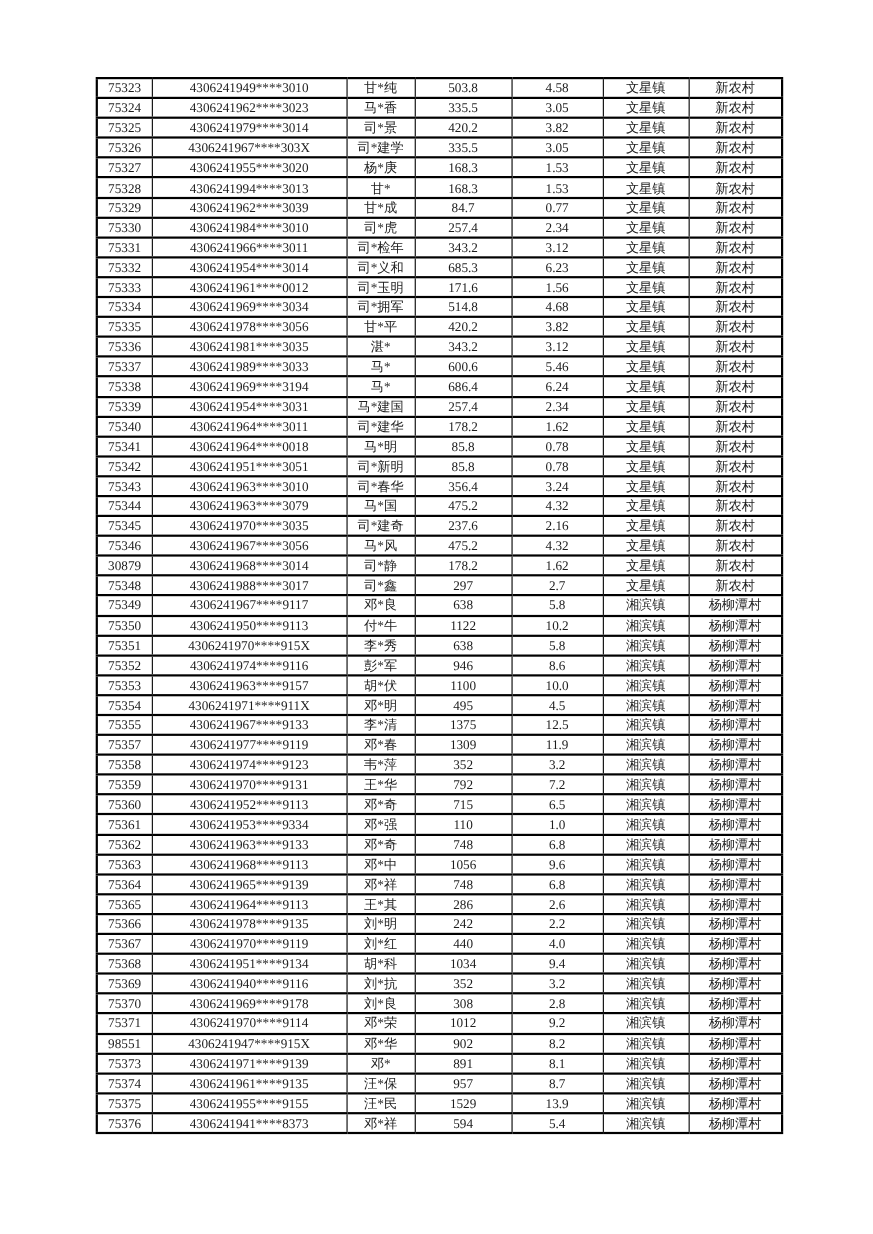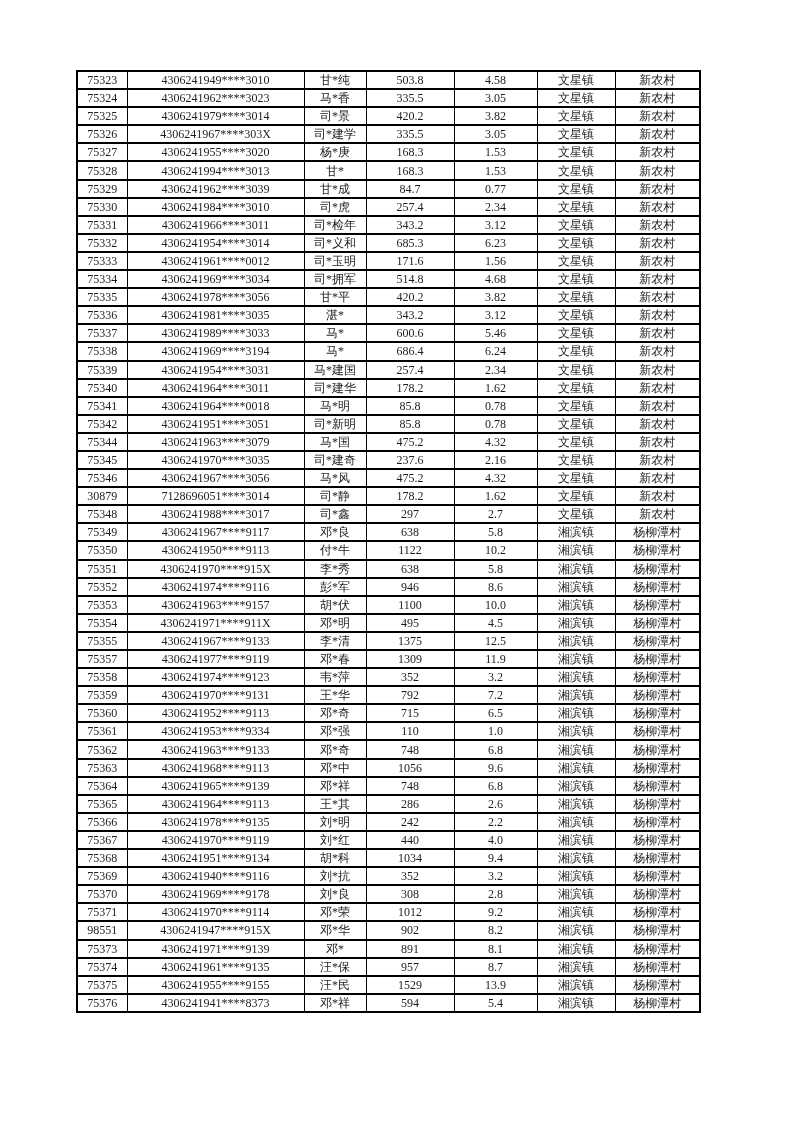--- a/index.html
+++ b/index.html
@@ -10,21 +10,21 @@
   .page {
     position: relative;
     width: 794px;
     height: 1122px;
     background: var(--page-bg, #ffffff);
     overflow: hidden;
     font-family: "Liberation Serif", "DejaVu Serif", serif;
   }
   table.data-table {
     position: absolute;
-    left: 76px;
+    left: 87px;
     top: 70px;
     width: 623px;
     table-layout: fixed;
     border-collapse: collapse;
     border: 2px solid var(--border-color, #000000);
   }
   table.data-table td {
     border-left: 1px solid var(--border-color, #000000);
     border-right: 1px solid var(--border-color, #000000);
     border-top: 2px solid var(--border-color, #000000);
@@ -236,20 +236,29 @@
         <tr>
           <td>75342</td>
           <td>4306241951****3051</td>
           <td>司*新明</td>
           <td>85.8</td>
           <td>0.78</td>
           <td>文星镇</td>
           <td>新农村</td>
         </tr>
         <tr>
+          <td>75343</td>
+          <td>4306241963****3010</td>
+          <td>司*春华</td>
+          <td>356.4</td>
+          <td>3.24</td>
+          <td>文星镇</td>
+          <td>新农村</td>
+        </tr>
+        <tr>
           <td>75344</td>
           <td>4306241963****3079</td>
           <td>马*国</td>
           <td>475.2</td>
           <td>4.32</td>
           <td>文星镇</td>
           <td>新农村</td>
         </tr>
         <tr>
           <td>75345</td>
@@ -264,21 +273,21 @@
           <td>75346</td>
           <td>4306241967****3056</td>
           <td>马*风</td>
           <td>475.2</td>
           <td>4.32</td>
           <td>文星镇</td>
           <td>新农村</td>
         </tr>
         <tr>
           <td>30879</td>
-          <td>7128696051****3014</td>
+          <td>4306241968****3014</td>
           <td>司*静</td>
           <td>178.2</td>
           <td>1.62</td>
           <td>文星镇</td>
           <td>新农村</td>
         </tr>
         <tr>
           <td>75348</td>
           <td>4306241988****3017</td>
           <td>司*鑫</td>

